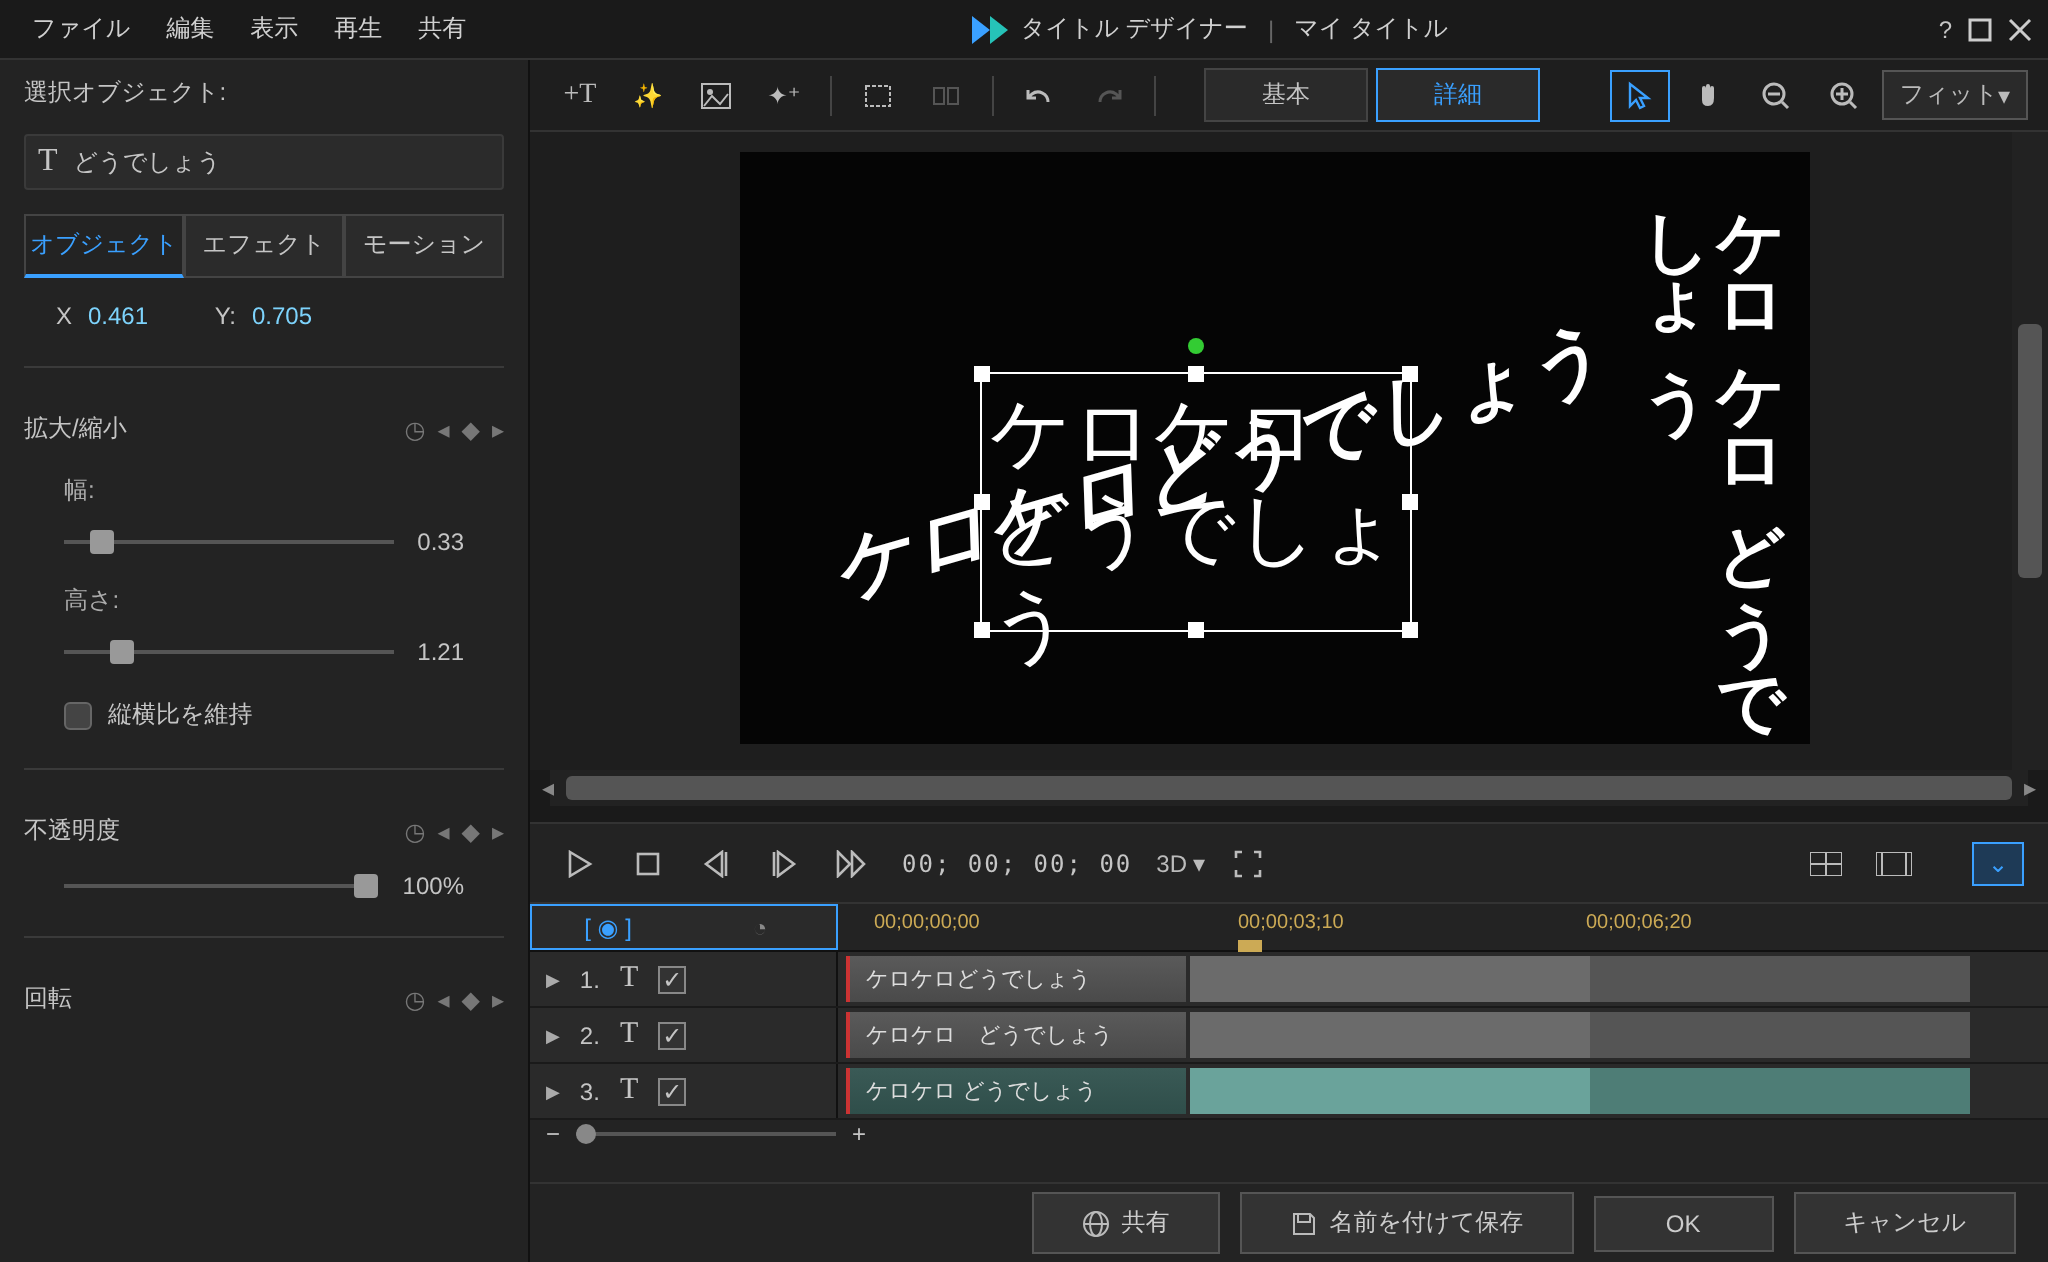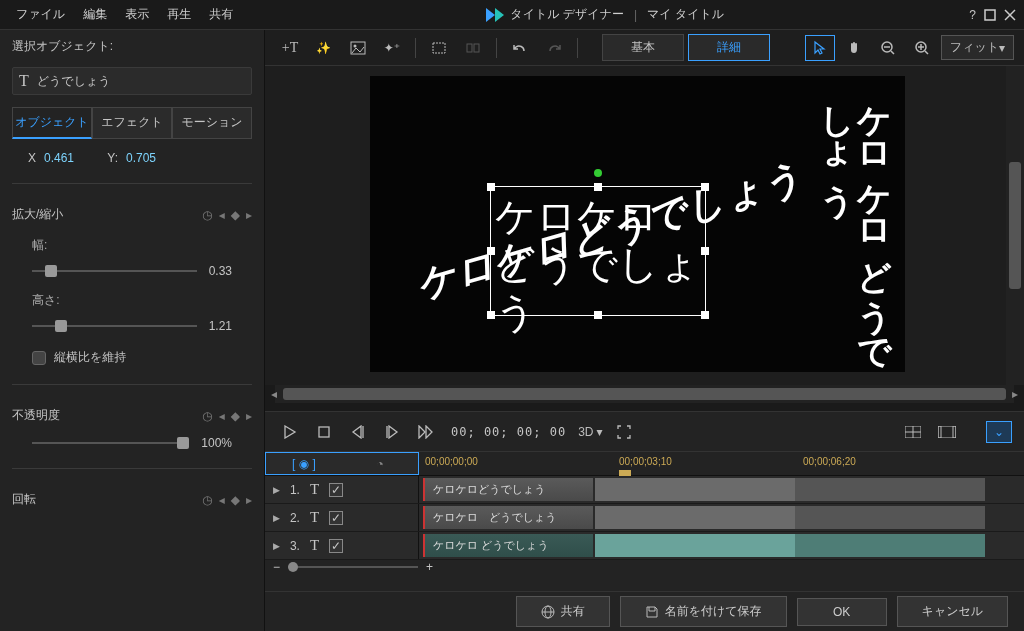--- a/index.html
+++ b/index.html
@@ -591,23 +591,23 @@
         </div>
     </div>
 
     <div class="timeline">
       <div class="timeline-ruler-row">
         <div class="track-header-col sel">
           <span class="time-mark-btn">[&nbsp;◉&nbsp;]</span>
           <span class="time-mark-btn dim">◔</span>
         </div>
         <div class="ruler-area">
-          <div class="tick" style="left:6px">00;00;00;00</div>
+          <div class="tick" style="left:18px">00;00;00;00</div>
           <div class="tick" style="left:200px">00;00;03;10</div>
-          <div class="tick" style="left:384px">00;00;06;20</div>
+          <div class="tick" style="left:374px">00;00;06;20</div>
           <div class="playhead"></div>
         </div>
       </div>
 
       <div class="track-row">
         <div class="track-header">
           <span class="triangle">▶</span>
           <span>1.</span>
           <span style="font-family:serif;font-size:15px">T</span>
           <span class="check">✓</span>

